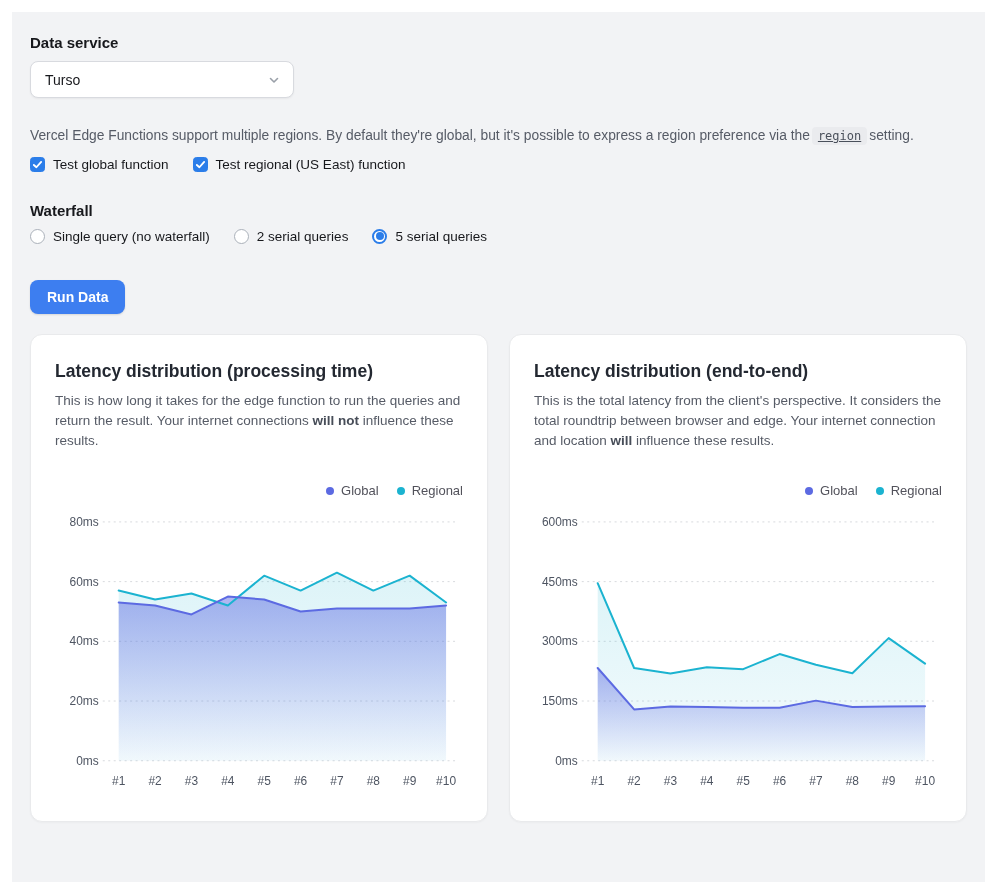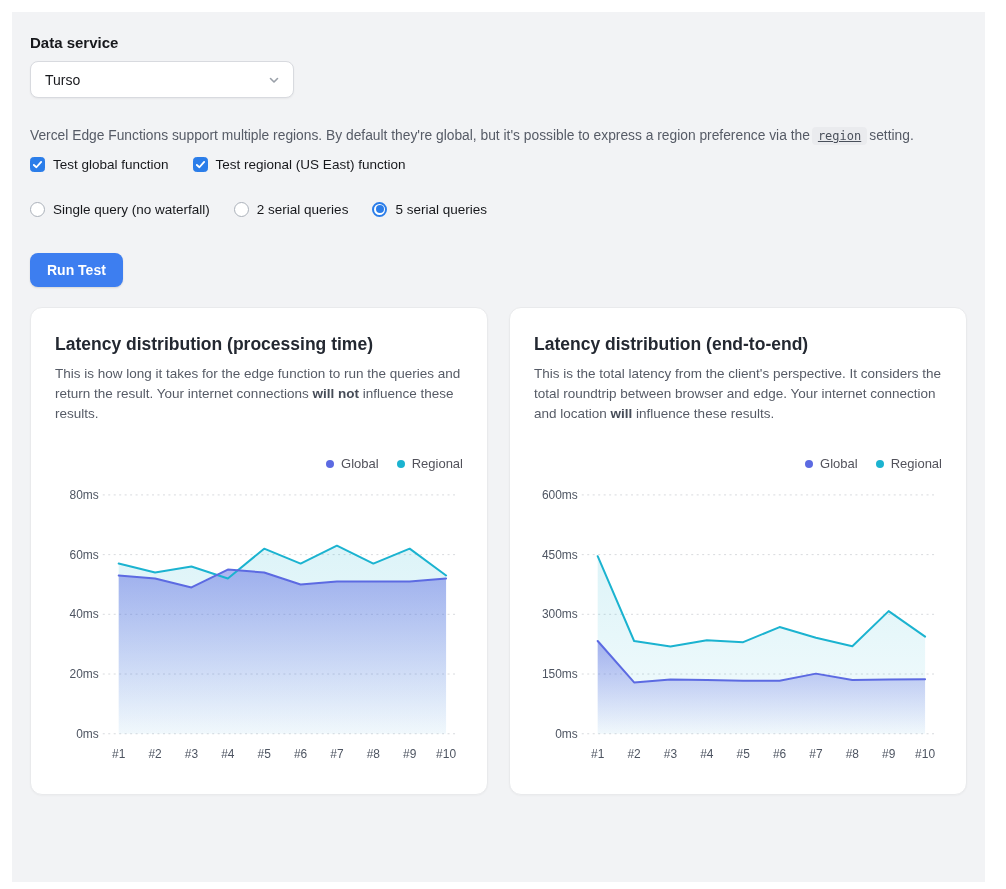--- a/index.html
+++ b/index.html
@@ -96,37 +96,38 @@
     <label class="opt-item checked">
       <span class="checkbox">
         <svg width="11" height="11" viewBox="0 0 12 12">
             <path d="M2 6.5 L4.8 9 L10 3.2" stroke="#fff" stroke-width="2" fill="none" stroke-linecap="round" stroke-linejoin="round"></path>
           </svg>
       </span>
       <span>Test regional (US East) function</span>
     </label>
   </div>
 
+  <div class="section-heading">Waterfall</div>
 
   <div class="opt-row">
     <label class="opt-item">
       <span class="radio"></span>
       <span>Single query (no waterfall)</span>
     </label>
     <label class="opt-item">
       <span class="radio"></span>
       <span>2 serial queries</span>
     </label>
     <label class="opt-item selected">
       <span class="radio"></span>
       <span>5 serial queries</span>
     </label>
   </div>
 
-  <button class="run-btn">Run Test</button>
+  <button class="run-btn">Run Data</button>
 
   <div class="cards">
 
     <div class="card">
       <div class="card-title">Latency distribution (processing time)</div>
       <p class="card-desc"><span>This is how long it takes for the edge function to run the queries and return the result. Your internet connections </span><b>will not</b><span> influence these results.</span></p>
       <div class="legend">
         <span class="legend-item">
           <span class="legend-dot" style="background: rgb(92, 106, 226);"></span>
           <span>Global</span>

